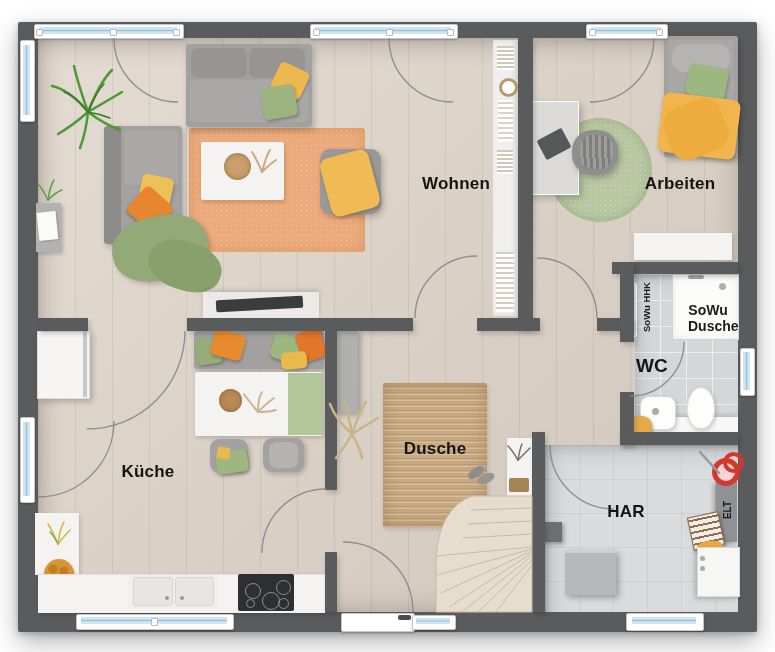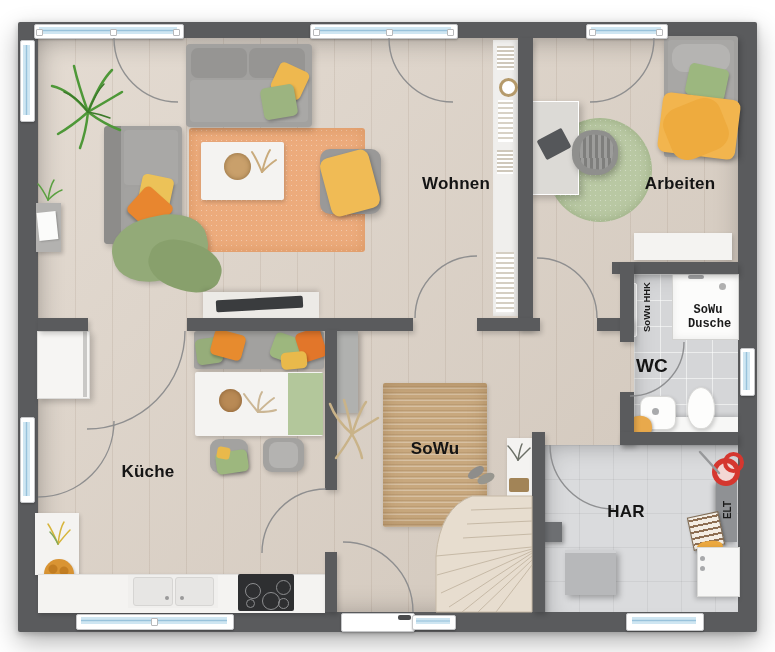--- a/index.html
+++ b/index.html
@@ -24,21 +24,21 @@
   .wall{background:#5a5b5d;box-shadow:2px 3px 5px rgba(0,0,0,.18);}
   .winframe{background:#ffffff;border:1px solid #c6c7c9;border-radius:2px;box-shadow:0 1px 2px rgba(0,0,0,.25);}
   .glass{background:linear-gradient(180deg,#cfe6f2 0%,#cfe6f2 32%,#98c2db 50%,#cfe6f2 68%,#cfe6f2 100%);}
   .glassv{background:linear-gradient(90deg,#cfe6f2 0%,#cfe6f2 32%,#98c2db 50%,#cfe6f2 68%,#cfe6f2 100%);}
   .tab{background:#ffffff;border:1px solid #b8b9bb;border-radius:1px;}
   .white{background:#f4f3f1;box-shadow:1px 2px 4px rgba(0,0,0,.18);}
   .gray-soft{background:#a2a19f;box-shadow:2px 3px 6px rgba(0,0,0,.22);}
   .room-label{position:absolute;transform:translate(-50%,-50%);color:#141414;font-weight:bold;
               font-size:17px;letter-spacing:.2px;white-space:nowrap;}
   .small-label{position:absolute;transform:translate(-50%,-50%);color:#1a1a1a;font-weight:bold;
-               font-size:12px;line-height:1.15;text-align:center;font-family:Liberation Mono, monospace;}
+               font-size:14px;line-height:1.15;text-align:center;}
   .vlabel{position:absolute;transform:translate(-50%,-50%) rotate(-90deg);color:#1a1a1a;font-weight:bold;
           font-size:9.5px;white-space:nowrap;}
   .pillow{border-radius:5px;box-shadow:1px 2px 3px rgba(0,0,0,.25);}
   .rug-dots{background-image:radial-gradient(rgba(255,255,255,.35) 15%,transparent 16%);background-size:5px 5px;}
   .jute{background-color:#c8a87e;
         background-image:repeating-linear-gradient(0deg,rgba(255,255,255,.28) 0 1px,rgba(118,84,46,.14) 2px 3px,transparent 3px 6px);
         box-shadow:inset 0 0 18px rgba(120,85,45,.35),1px 2px 4px rgba(0,0,0,.15);}
   svg{display:block;}
 </style>
 </head>
@@ -288,21 +288,21 @@
     </g>
     <g stroke="#97989a" stroke-width="2.5" stroke-linecap="round">
       <path d="M 700 452 L 719 473"></path>
     </g>
   </svg>
 
   <div class="layer">
     <div class="room-label" style="left:456px;top:184px;">Wohnen</div>
     <div class="room-label" style="left:680px;top:184px;">Arbeiten</div>
     <div class="room-label" style="left:148px;top:472px;">Küche</div>
-    <div class="room-label" style="left:435px;top:449px;">SoWu</div>
+    <div class="room-label" style="left:435px;top:449px;">Dusche</div>
     <div class="room-label" style="left:652px;top:366px;font-size:19px;">WC</div>
     <div class="room-label" style="left:626px;top:512px;">HAR</div>
     <div class="small-label" style="left:708px;top:318px;width:40px;">SoWu Dusche</div>
     <div class="vlabel" style="left:646px;top:307px;">SoWu HHK</div>
     <div class="vlabel" style="left:727px;top:510px;font-size:10px;">ELT</div>
   </div>
 
 </div>
 
 </body></html>

